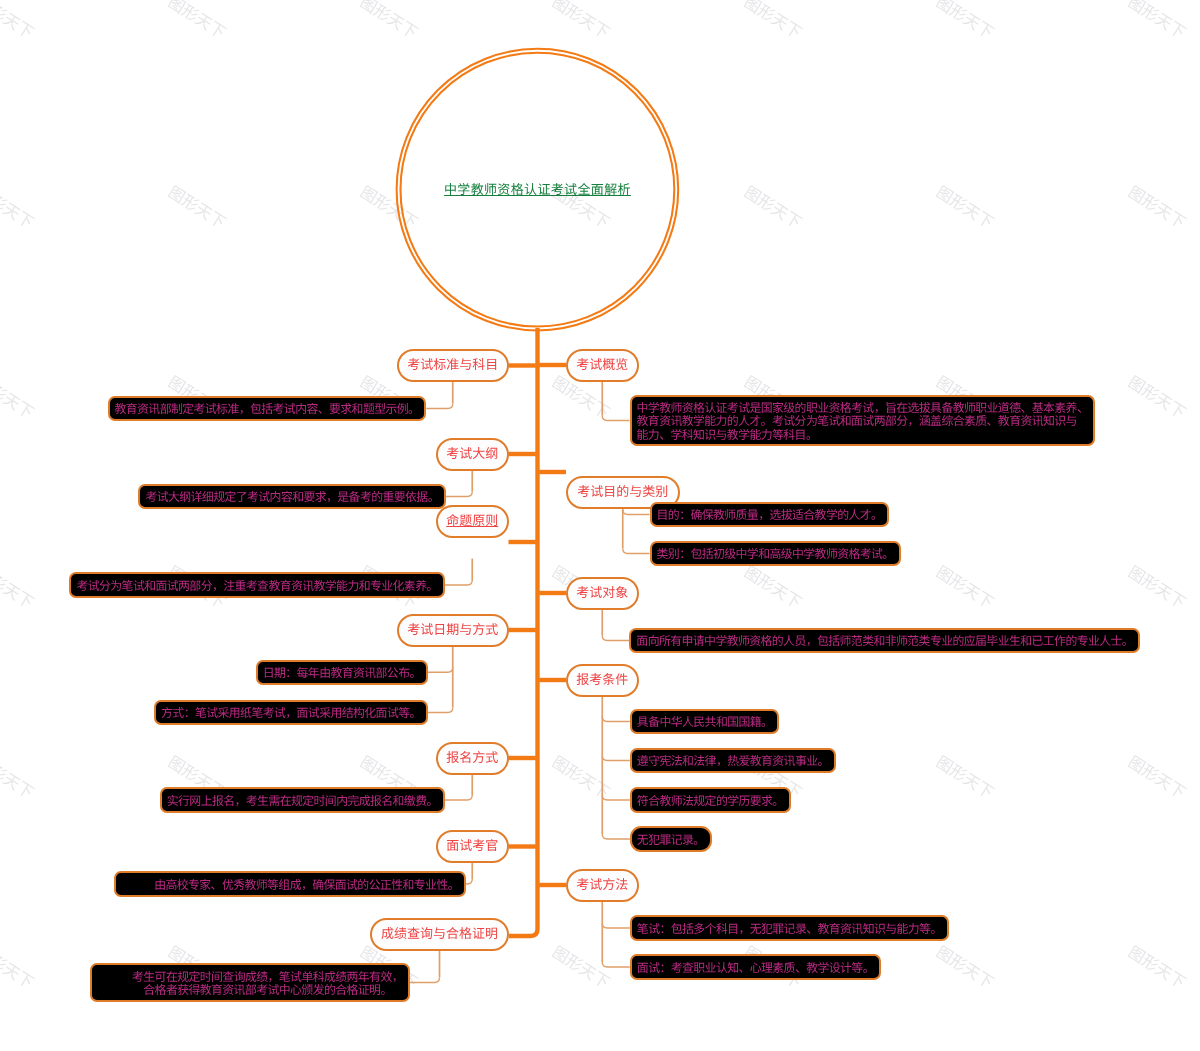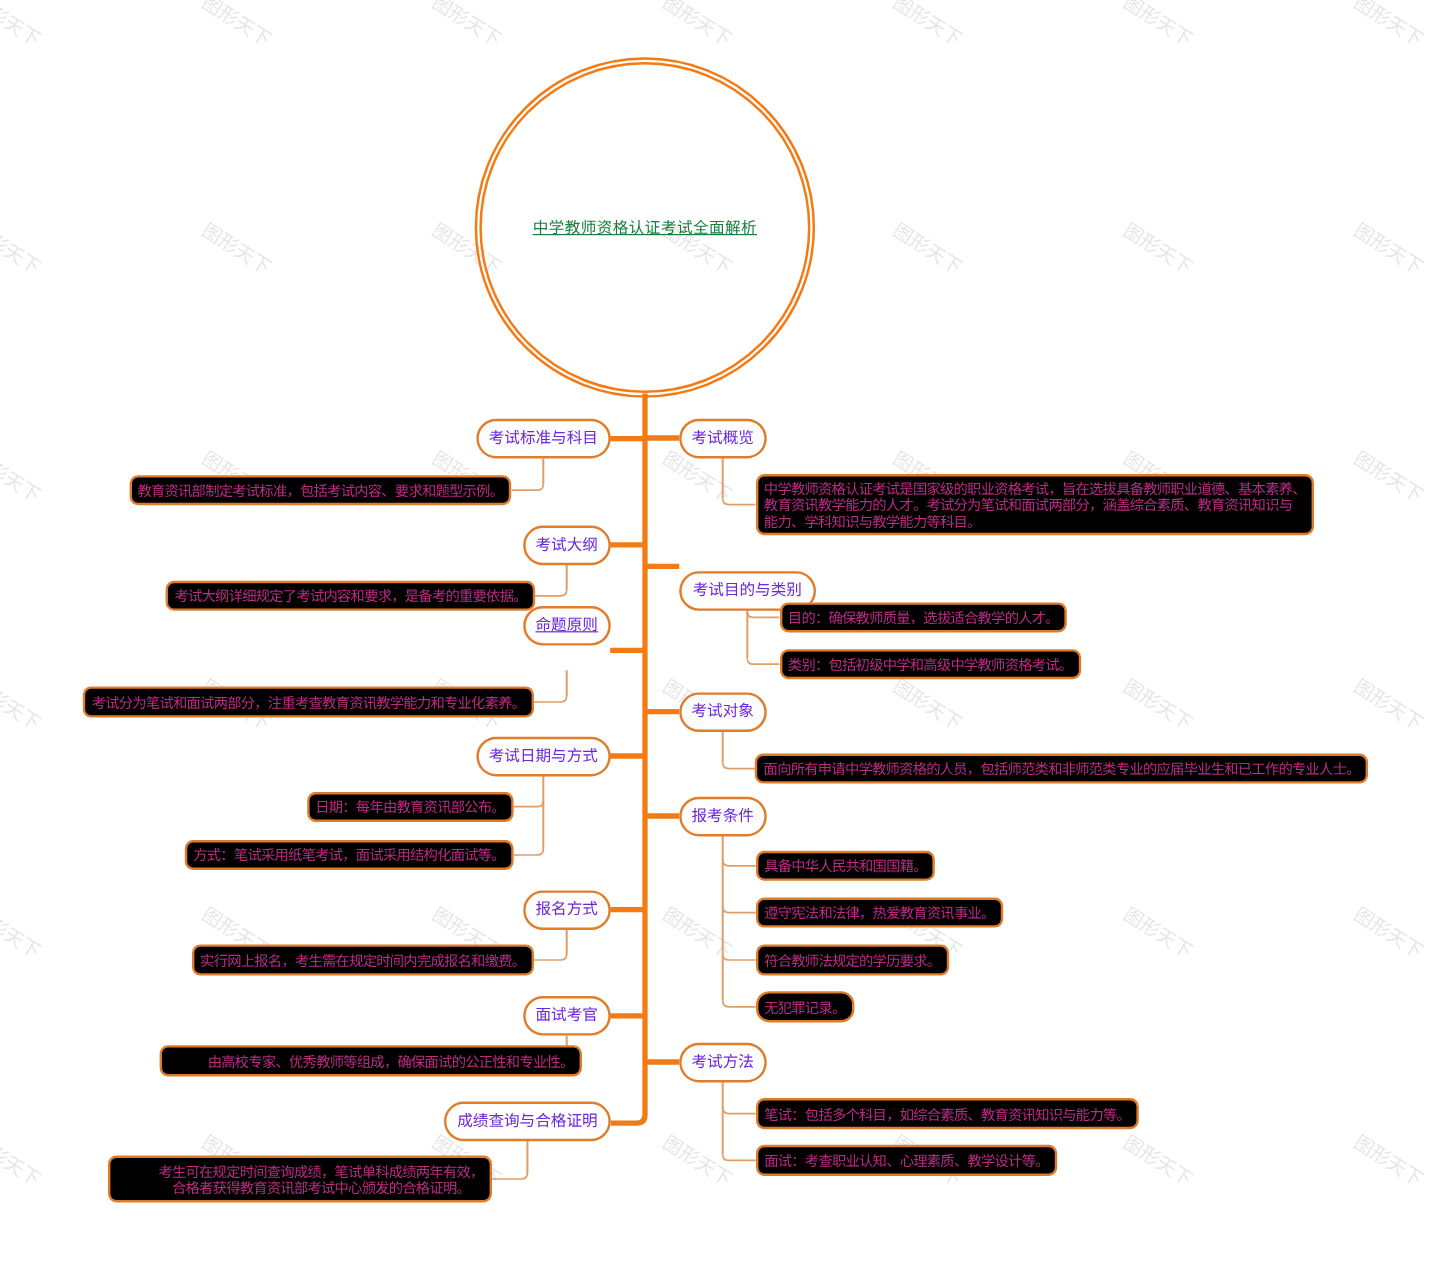--- a/index.html
+++ b/index.html
@@ -11,21 +11,21 @@
         border:2px solid #e07c2a;border-radius:17px;color:#585858;
         font-size:13px;height:33px;line-height:28px;text-align:center;white-space:nowrap;}
   .leaf{position:absolute;box-sizing:border-box;background:#e6e6e6;
         border:2px solid #de7c29;border-radius:7px;color:#ba2b82;
         font-size:11.9px;letter-spacing:-0.6px;line-height:13.2px;
         white-space:pre;padding:5.5px 5px 2.5px 5px;text-align:left;}
   .leaf.center{text-align:center;padding-left:40px;}
   #centerText{position:absolute;color:#93393f;font-size:13px;letter-spacing:.35px;
               white-space:nowrap;text-align:center;line-height:16px;}
 </style>
-<style>.node{background:#fdfdfd;border-color:#e07c2a;color:#6d28d9;}.leaf{background:#000000;border-color:#de7c29;color:#ba2b82;}#centerText{color:#15803d;text-decoration:underline;}body,#stage{background:#ffffff;}</style></head>
+<style>.node{background:#fdfdfd;border-color:#e07c2a;color:#ef4444;}.leaf{background:#000000;border-color:#de7c29;color:#ba2b82;}#centerText{color:#15803d;text-decoration:underline;}body,#stage{background:#ffffff;}</style></head>
 <body>
 
 <div id="stage">
   <svg class="layer" id="wmlayer">
       <text x="-217" y="-185" fill="#8e8e9c" fill-opacity="0.23" font-size="16" font-family="&quot;Liberation Sans&quot;,sans-serif" transform="rotate(32.2 -217 -185)">图形天下</text>
       <text x="-25" y="-185" fill="#8e8e9c" fill-opacity="0.23" font-size="16" font-family="&quot;Liberation Sans&quot;,sans-serif" transform="rotate(32.2 -25 -185)">图形天下</text>
       <text x="167" y="-185" fill="#8e8e9c" fill-opacity="0.23" font-size="16" font-family="&quot;Liberation Sans&quot;,sans-serif" transform="rotate(32.2 167 -185)">图形天下</text>
       <text x="359" y="-185" fill="#8e8e9c" fill-opacity="0.23" font-size="16" font-family="&quot;Liberation Sans&quot;,sans-serif" transform="rotate(32.2 359 -185)">图形天下</text>
       <text x="551" y="-185" fill="#8e8e9c" fill-opacity="0.23" font-size="16" font-family="&quot;Liberation Sans&quot;,sans-serif" transform="rotate(32.2 551 -185)">图形天下</text>
       <text x="743" y="-185" fill="#8e8e9c" fill-opacity="0.23" font-size="16" font-family="&quot;Liberation Sans&quot;,sans-serif" transform="rotate(32.2 743 -185)">图形天下</text>
@@ -169,35 +169,35 @@
       <div class="node" style="left: 436px; width: 72.5px; top: 437.5px;">考试大纲</div>
       <div class="leaf" style="top: 483.9px; right: 754.05px;">考试大纲详细规定了考试内容和要求，是备考的重要依据。</div>
       <div class="node" style="left: 436px; width: 72.5px; top: 505px; text-decoration: underline;">命题原则</div>
       <div class="leaf" style="top: 572.4px; right: 755.25px;">考试分为笔试和面试两部分，注重考查教育资讯教学能力和专业化素养。</div>
       <div class="node" style="left: 397px; width: 111.5px; top: 613.5px;">考试日期与方式</div>
       <div class="leaf" style="top: 659.6px; right: 772.25px;">日期：每年由教育资讯部公布。</div>
       <div class="leaf" style="top: 699.9px; right: 772.25px;">方式：笔试采用纸笔考试，面试采用结构化面试等。</div>
       <div class="node" style="left: 436px; width: 72.5px; top: 741.5px;">报名方式</div>
       <div class="leaf" style="top: 787.4px; right: 755.25px;">实行网上报名，考生需在规定时间内完成报名和缴费。</div>
       <div class="node" style="left: 436px; width: 72.5px; top: 830px;">面试考官</div>
-      <div class="leaf" style="top: 871.4px; right: 715px; padding-left: 38px;">由高校专家、优秀教师等组成，确保面试的公正性和专业性。</div>
+      <div class="leaf" style="top: 871.4px; right: 734px; padding-left: 38px;">由高校专家、优秀教师等组成，确保面试的公正性和专业性。</div>
       <div class="node" style="left: 370px; width: 139px; top: 917.5px;">成绩查询与合格证明</div>
       <div class="leaf center" style="top: 963.3px; right: 790px;">考生可在规定时间查询成绩，笔试单科成绩两年有效，
 合格者获得教育资讯部考试中心颁发的合格证明。</div>
       <div class="node" style="left: 566px; width: 72.5px; top: 348.5px;">考试概览</div>
       <div class="leaf" style="top: 394.7px; left: 629.55px;">中学教师资格认证考试是国家级的职业资格考试，旨在选拔具备教师职业道德、基本素养、
 教育资讯教学能力的人才。考试分为笔试和面试两部分，涵盖综合素质、教育资讯知识与
 能力、学科知识与教学能力等科目。</div>
       <div class="node" style="left: 566px; width: 113.5px; top: 476px;">考试目的与类别</div>
       <div class="leaf" style="top: 501.9px; left: 649.55px;">目的：确保教师质量，选拔适合教学的人才。</div>
       <div class="leaf" style="top: 540.9px; left: 649.55px;">类别：包括初级中学和高级中学教师资格考试。</div>
       <div class="node" style="left: 566px; width: 72.5px; top: 576.5px;">考试对象</div>
       <div class="leaf" style="top: 627.9px; left: 629.35px;">面向所有申请中学教师资格的人员，包括师范类和非师范类专业的应届毕业生和已工作的专业人士。</div>
       <div class="node" style="left: 566px; width: 72.5px; top: 663.5px;">报考条件</div>
       <div class="leaf" style="top: 708.9px; left: 629.85px;">具备中华人民共和国国籍。</div>
       <div class="leaf" style="top: 747.9px; left: 629.85px;">遵守宪法和法律，热爱教育资讯事业。</div>
       <div class="leaf" style="top: 787.4px; left: 629.85px;">符合教师法规定的学历要求。</div>
       <div class="leaf" style="top: 826.4px; left: 629.85px; border-radius: 11px;">无犯罪记录。</div>
       <div class="node" style="left: 566px; width: 72.5px; top: 868.5px;">考试方法</div>
-      <div class="leaf" style="top: 915.4px; left: 629.85px;">笔试：包括多个科目，如综合素质、教育资讯知识与能力等。</div>
+      <div class="leaf" style="top: 915.4px; left: 629.85px;">笔试：包括多个科目，无犯罪记录、教育资讯知识与能力等。</div>
       <div class="leaf" style="top: 954.4px; left: 629.85px;">面试：考查职业认知、心理素质、教学设计等。</div>
     </div>
 </div>
 
 </body></html>

